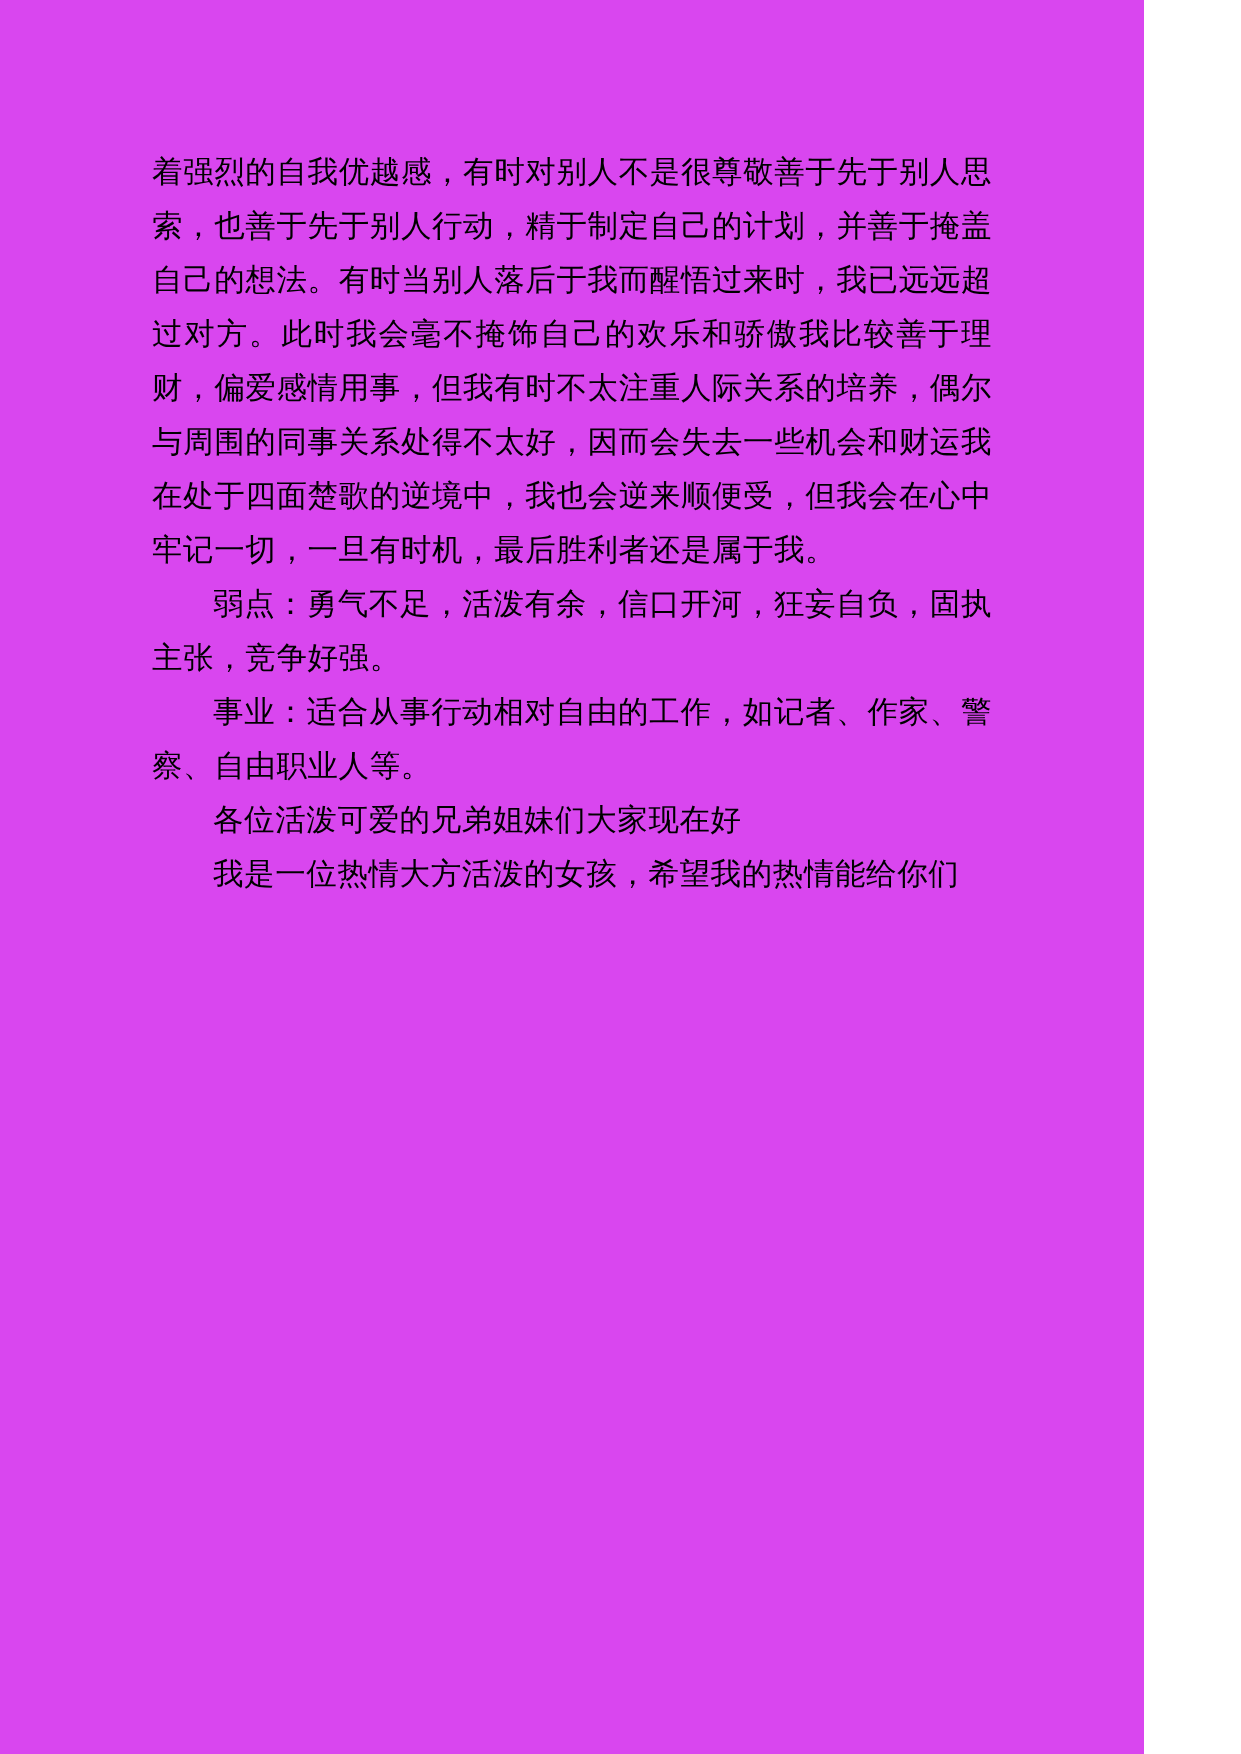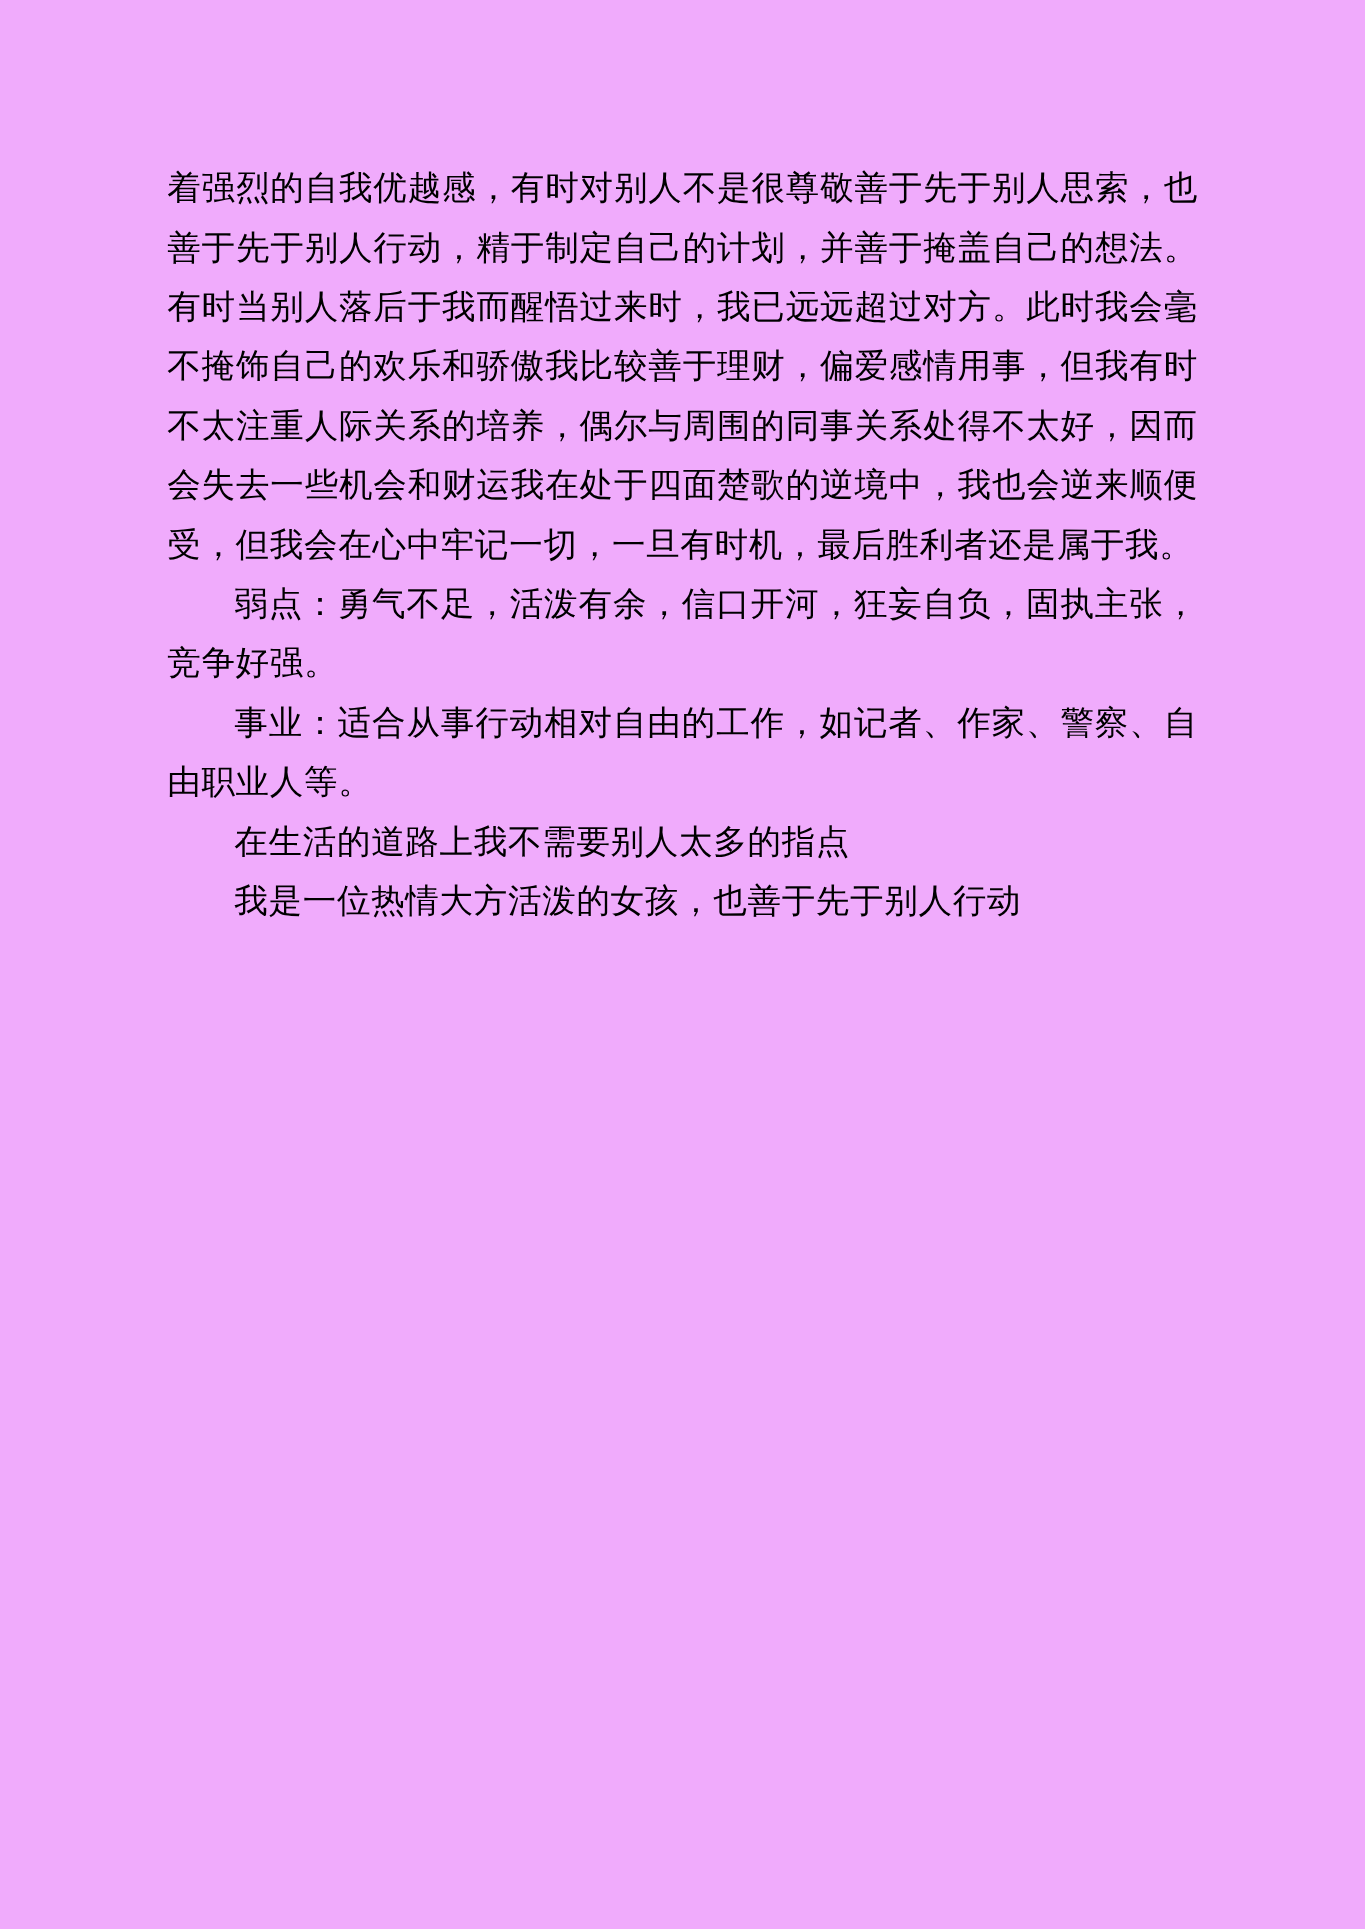--- a/index.html
+++ b/index.html
@@ -11,24 +11,24 @@
   body {
     width: 1241px;
     height: 1754px;
     font-family: "DejaVu Serif", "Liberation Serif", serif;
     color: #000000;
     position: relative;
     overflow: hidden;
   }
   .page {
     box-sizing: border-box;
-    width: 1241px;
+    width: 1144px;
     height: 1754px;
     padding: 145px 152px 60px 152px;
-    background: #f0abfc;
+    background: #d946ef;
   }
   .doc-body {
     font-size: 30.5px;
     line-height: 54px;
     letter-spacing: 0.6px;
     text-align: justify;
     text-justify: inter-ideograph;
   }
   p {
     margin: 0;
@@ -47,16 +47,16 @@
   }
 </style>
 </head>
 <body>
 
 <div class="page">
   <div class="doc-body">
     <p class="para para-flush">着强烈的自我优越感，有时对别人不是很尊敬善于先于别人思索，也善于先于别人行动，精于制定自己的计划，并善于掩盖自己的想法。有时当别人落后于我而醒悟过来时，我已远远超过对方。此时我会毫不掩饰自己的欢乐和骄傲我比较善于理财，偏爱感情用事，但我有时不太注重人际关系的培养，偶尔与周围的同事关系处得不太好，因而会失去一些机会和财运我在处于四面楚歌的逆境中，我也会逆来顺便受，但我会在心中牢记一切，一旦有时机，最后胜利者还是属于我。</p>
     <p class="para">弱点：勇气不足，活泼有余，信口开河，狂妄自负，固执主张，竞争好强。</p>
     <p class="para">事业：适合从事行动相对自由的工作，如记者、作家、警察、自由职业人等。</p>
-    <p class="para">在生活的道路上我不需要别人太多的指点</p>
-    <p class="para">我是一位热情大方活泼的女孩，也善于先于别人行动</p>
+    <p class="para">各位活泼可爱的兄弟姐妹们大家现在好</p>
+    <p class="para">我是一位热情大方活泼的女孩，希望我的热情能给你们</p>
   </div>
 </div>
 
 </body></html>

